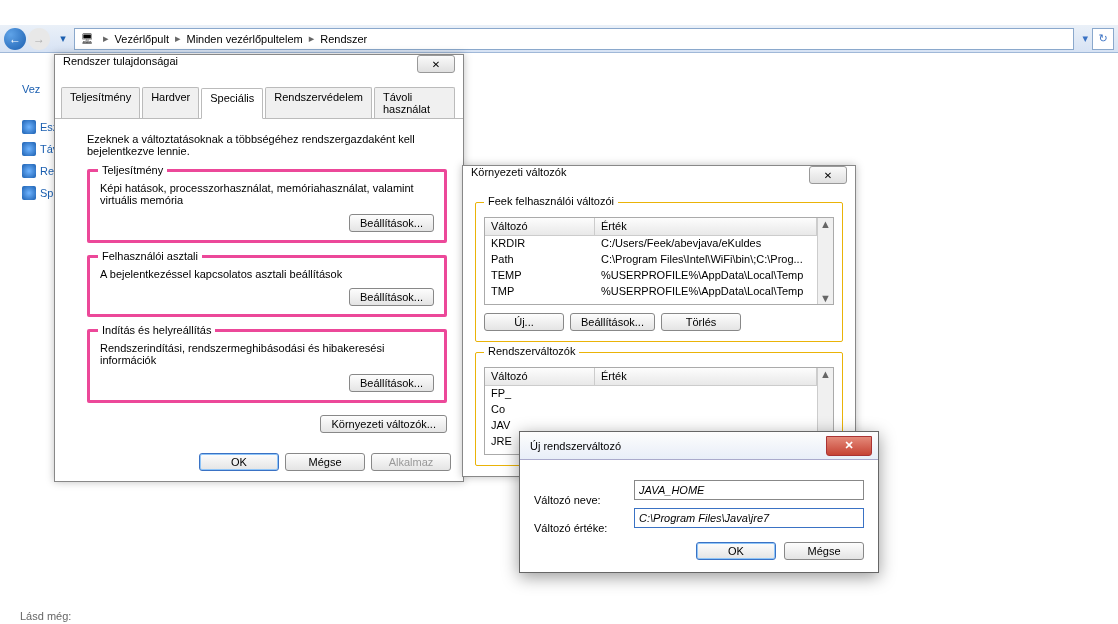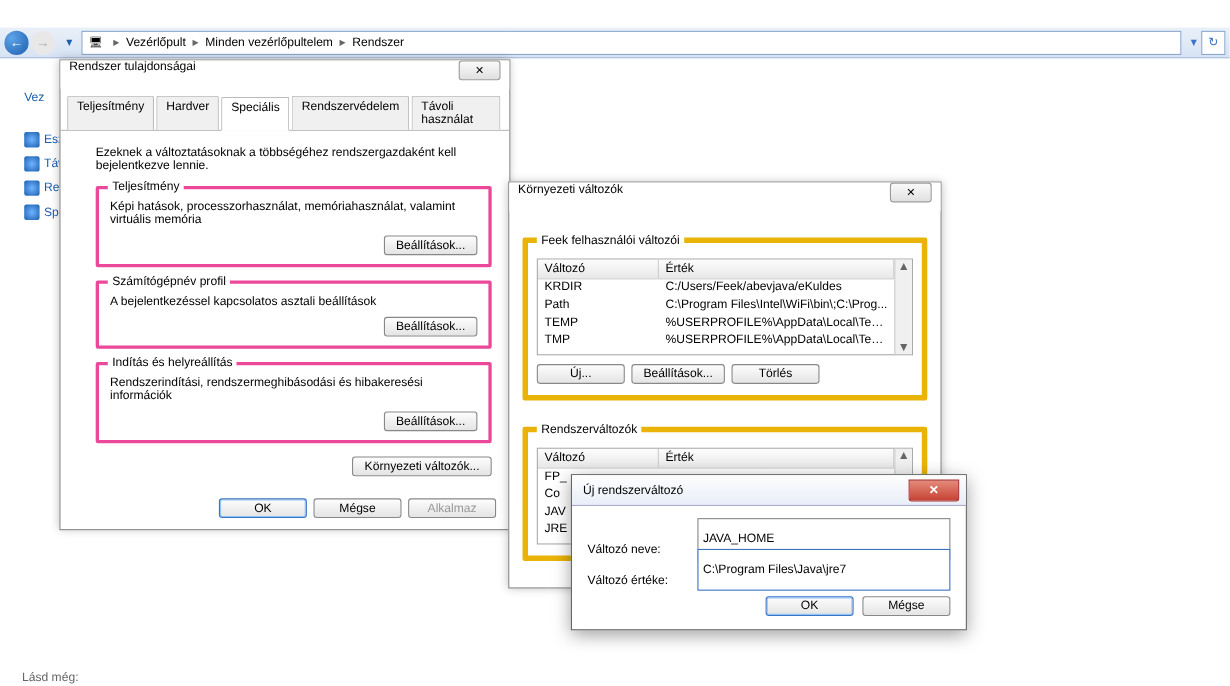--- a/index.html
+++ b/index.html
@@ -41,42 +41,42 @@
 .groupbox-title { position: absolute; top: -8px; left: 8px; background: #fff; padding: 0 4px; }
 .groupbox-desc { margin-bottom: 8px; }
 .btn { min-width: 80px; height: 18px; border: 1px solid #888; border-radius: 3px; background: linear-gradient(#fdfdfd,#e4e4e4); padding: 0 10px; cursor: pointer; }
 .btn.default { border: 1px solid #3a72c4; box-shadow: inset 0 0 0 1px #8fc5f8; }
 .btn.disabled { color: #999; }
 .btn-row-right { display:flex; justify-content:flex-end; }
 .btn-row-center-right { display:flex; justify-content:flex-end; gap:6px; padding: 10px 12px; }
 
 
 .dlg-env { position: absolute; top: 165px; left: 462px; width: 394px; background: #fff; border: 1px solid #888; box-shadow: 0 0 8px rgba(0,0,0,.25); }
-.env-group { border: 5px solid #eab308; border-radius:2px; margin: 24px 12px; padding: 6px 8px 10px 8px; position: relative; }
+.env-group { border: 1px solid #eab308; border-radius:2px; margin: 10px 12px; padding: 6px 8px 10px 8px; position: relative; }
 .env-group-title { position:absolute; top:-8px; left:8px; background:#fff; padding:0 4px; }
 .env-table-wrap { border:1px solid #aaa; background:#fff; height: 88px; margin-top:8px; display:flex; }
 .env-table-inner { flex:1; overflow:hidden; }
 .env-table-header { display:flex; background: linear-gradient(#fdfdfd,#e8e8e8); border-bottom:1px solid #ccc; height:18px; }
 .env-th { padding:2px 6px; border-right:1px solid #ccc; }
 .env-row { display:flex; height:16px; }
 .env-td { padding:1px 6px; white-space:nowrap; overflow:hidden; text-overflow:ellipsis; }
 .col-var { width: 110px; }
 .col-val { flex:1; }
 .env-scroll { width:16px; background:#f0f0f0; border-left:1px solid #ccc; display:flex; flex-direction:column; justify-content:space-between; align-items:center; font-size:9px; color:#666; }
 .env-btn-row { display:flex; gap:6px; margin-top:8px; }
 
 
 .dlg-newvar { position: absolute; top: 431px; left: 519px; width: 360px; background: #fff; border: 1px solid #666; box-shadow: 0 4px 16px rgba(0,0,0,.4); }
 .newvar-titlebar { height: 28px; background: linear-gradient(#fdfdfd,#e8eef8); display:flex; align-items:center; padding:0 0 0 10px; border-bottom:1px solid #aac; }
 .newvar-title { flex:1; }
 .newvar-close { width: 46px; height: 20px; background: linear-gradient(#e48a7a,#c64334); border:1px solid #a33; border-radius: 0 0 3px 3px; display:flex; align-items:center; justify-content:center; color:#fff; font-weight:bold; margin-right: 6px; }
 .newvar-body { padding: 16px 14px 12px 14px; }
 .newvar-row { display:flex; align-items:center; height: 28px; }
 .newvar-label { width: 100px; margin-top: 19px; }
-.newvar-input { flex:1; height: 20px; border:1px solid #888; padding: 18px 4px; outline:none; }
+.newvar-input { flex:1; height: 20px; border:1px solid #888; padding: 0 4px; outline:none;font-style:italic; }
 .newvar-input.focused { border:1px solid #3a72c4; }
 .newvar-btn-row { display:flex; justify-content:flex-end; gap:8px; margin-top:10px; }
 
 .see-also { position:absolute; top: 610px; left: 20px; color:#666; }
 </style>
 </head>
 <body>
 
 <div class="nav-bar">
   <div class="nav-back">←</div>
@@ -153,21 +153,21 @@
 
     <div class="groupbox">
       <div class="groupbox-title">Teljesítmény</div>
       <div class="groupbox-desc">Képi hatások, processzorhasználat, memóriahasználat, valamint virtuális memória</div>
       <div class="btn-row-right">
           <button class="btn">Beállítások...</button>
         </div>
     </div>
 
     <div class="groupbox">
-      <div class="groupbox-title">Számítógépnév profil</div>
+      <div class="groupbox-title">Felhasználói asztali</div>
       <div class="groupbox-desc">A bejelentkezéssel kapcsolatos asztali beállítások</div>
       <div class="btn-row-right">
           <button class="btn">Beállítások...</button>
         </div>
     </div>
 
     <div class="groupbox">
       <div class="groupbox-title">Indítás és helyreállítás</div>
       <div class="groupbox-desc">Rendszerindítási, rendszermeghibásodási és hibakeresési információk</div>
       <div class="btn-row-right">

